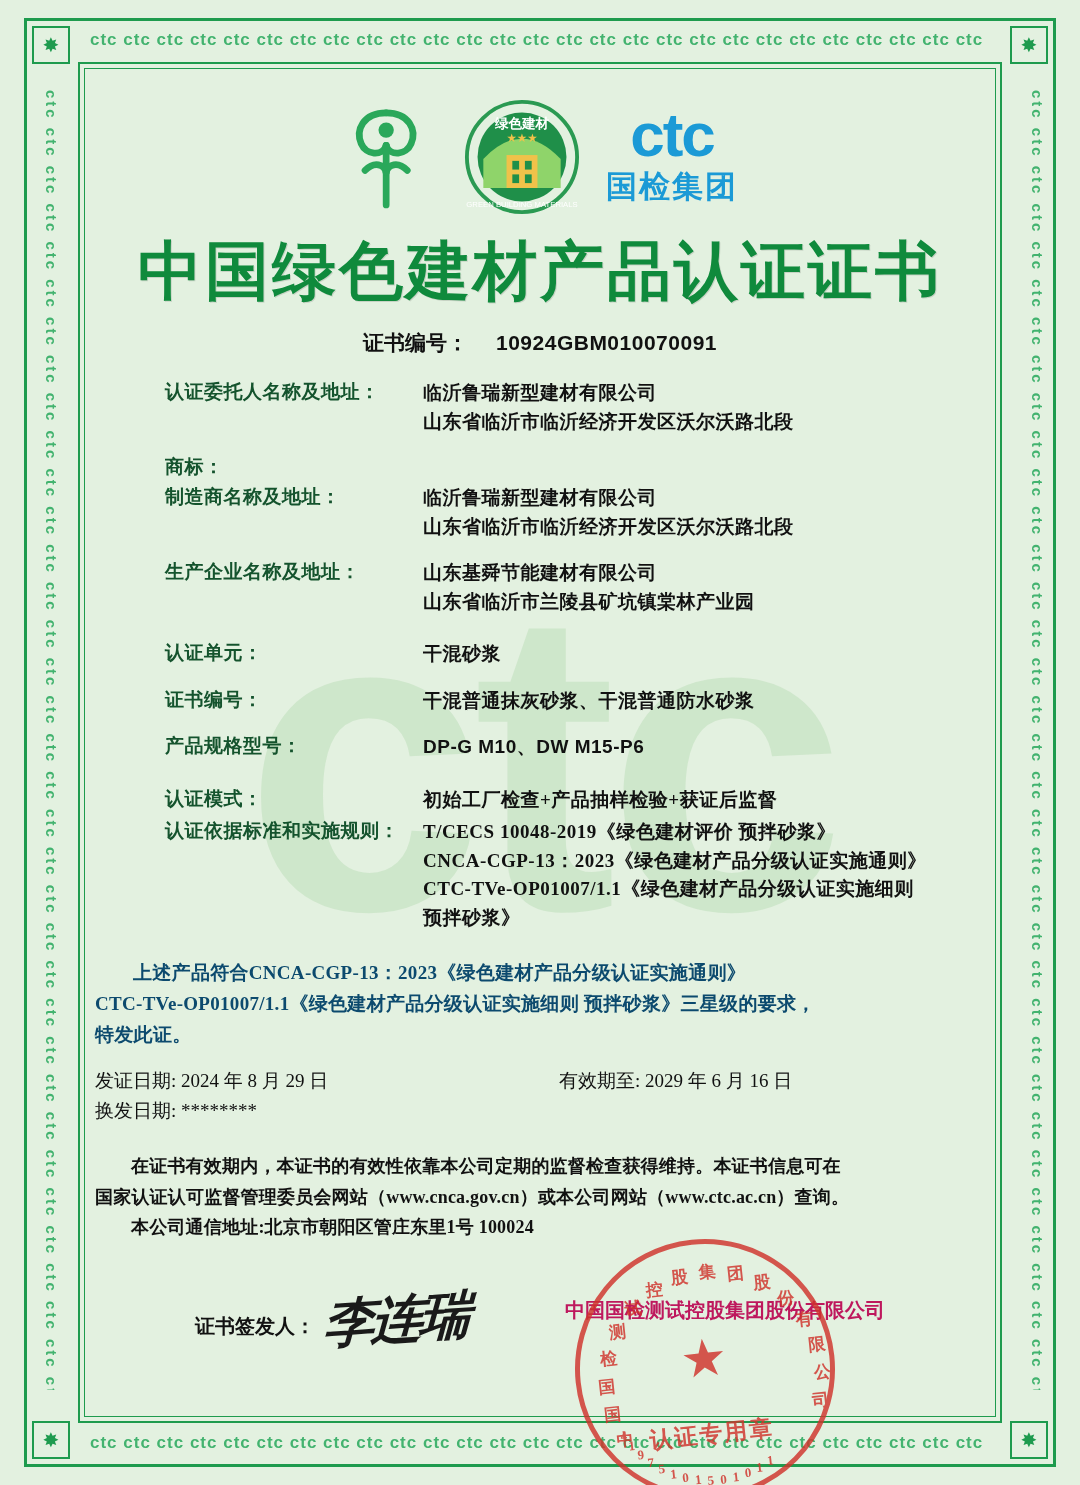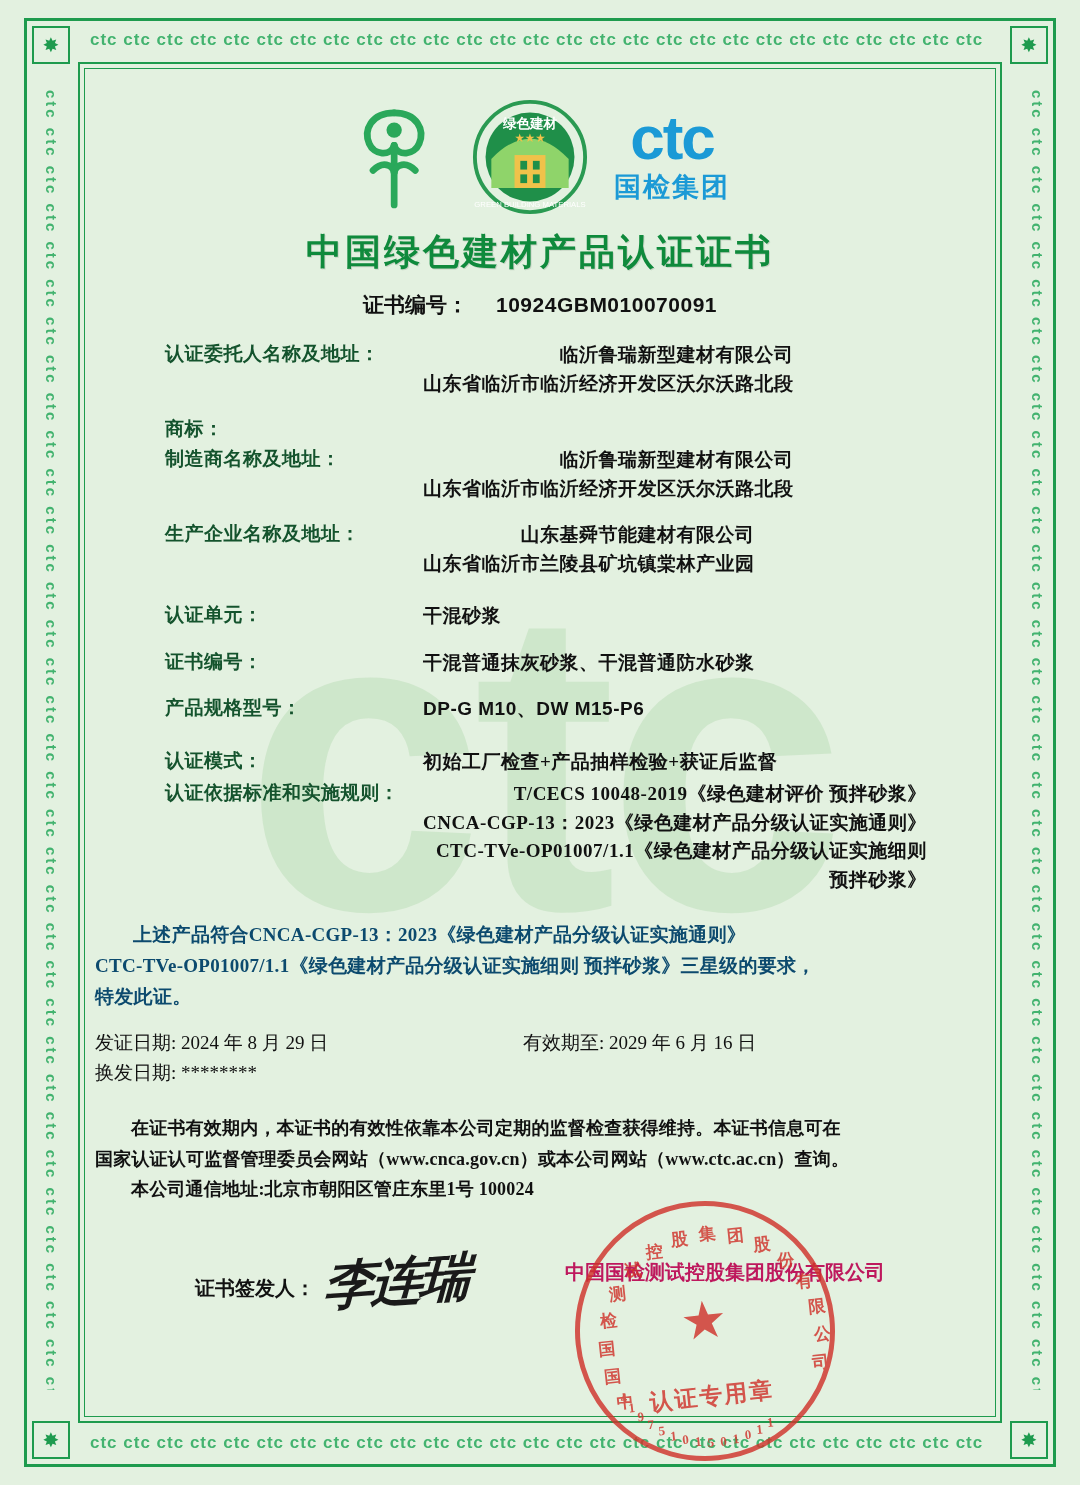--- a/index.html
+++ b/index.html
@@ -126,30 +126,30 @@
   .logo-ctc { display: flex; flex-direction: column; align-items: center; }
   .logo-ctc .ctc-word {
     font-family: "Liberation Sans", sans-serif;
     font-size: 62px;
     font-weight: 700;
     color: #1b9ad6;
     line-height: .95;
     letter-spacing: -2px;
   }
   .logo-ctc .ctc-cn {
-    font-size: 27px;
+    font-size: 31px;
     font-weight: 700;
     color: #1b9ad6;
     letter-spacing: 2px;
     margin-top: 2px;
   }
 
   .cert-title {
     text-align: center;
-    font-size: 36px;
+    font-size: 64px;
     font-weight: 700;
     color: #0f8a3c;
     letter-spacing: 3px;
     margin-top: 6px;
     text-shadow: 1px 1px 0 rgba(0,0,0,.12);
   }
   .cert-no {
     text-align: center;
     font-size: 21px;
     color: #111;
@@ -179,21 +179,20 @@
     font-weight: 700;
     color: #14532d;
     letter-spacing: .5px;
   }
   .field-value {
     font-size: 19px;
     font-weight: 700;
     color: #111;
     letter-spacing: .5px;
     line-height: 1.5;
-    text-align: right;
   }
   .field-value .ln { display: block; }
   .gap-sm { height: 14px; }
   .gap-md { height: 20px; }
   .mono-val {
     font-family: "Liberation Sans", sans-serif;
     font-weight: 700;
   }
 
   .statement {
@@ -208,21 +207,21 @@
 
   .dates {
     margin-top: 16px;
     position: relative;
     font-size: 19px;
     color: #111;
     line-height: 1.55;
   }
   .dates .right {
     position: absolute;
-    left: 428px;
+    left: 464px;
     top: 0;
   }
 
   .notes {
     margin-top: 26px;
     font-size: 18px;
     color: #111;
     line-height: 1.7;
     letter-spacing: .2px;
     font-weight: 700;

